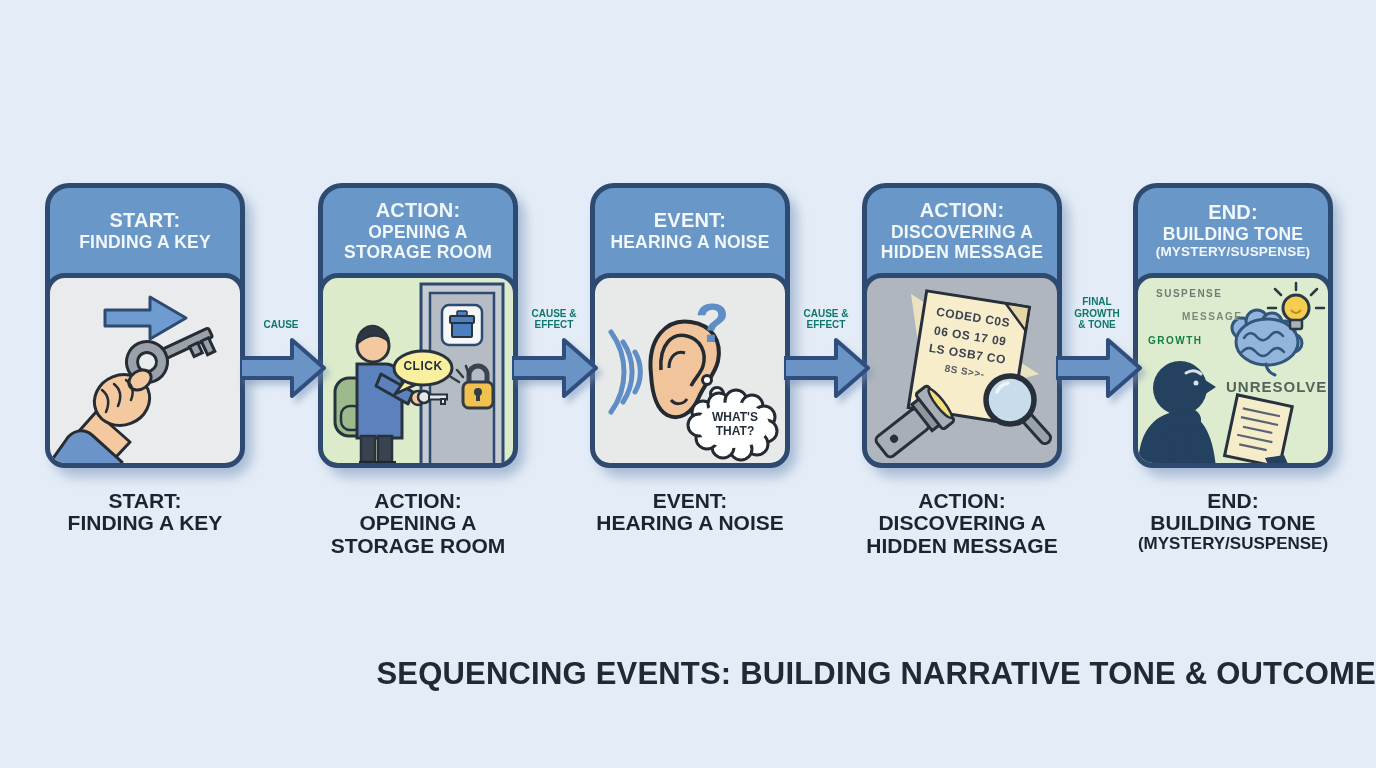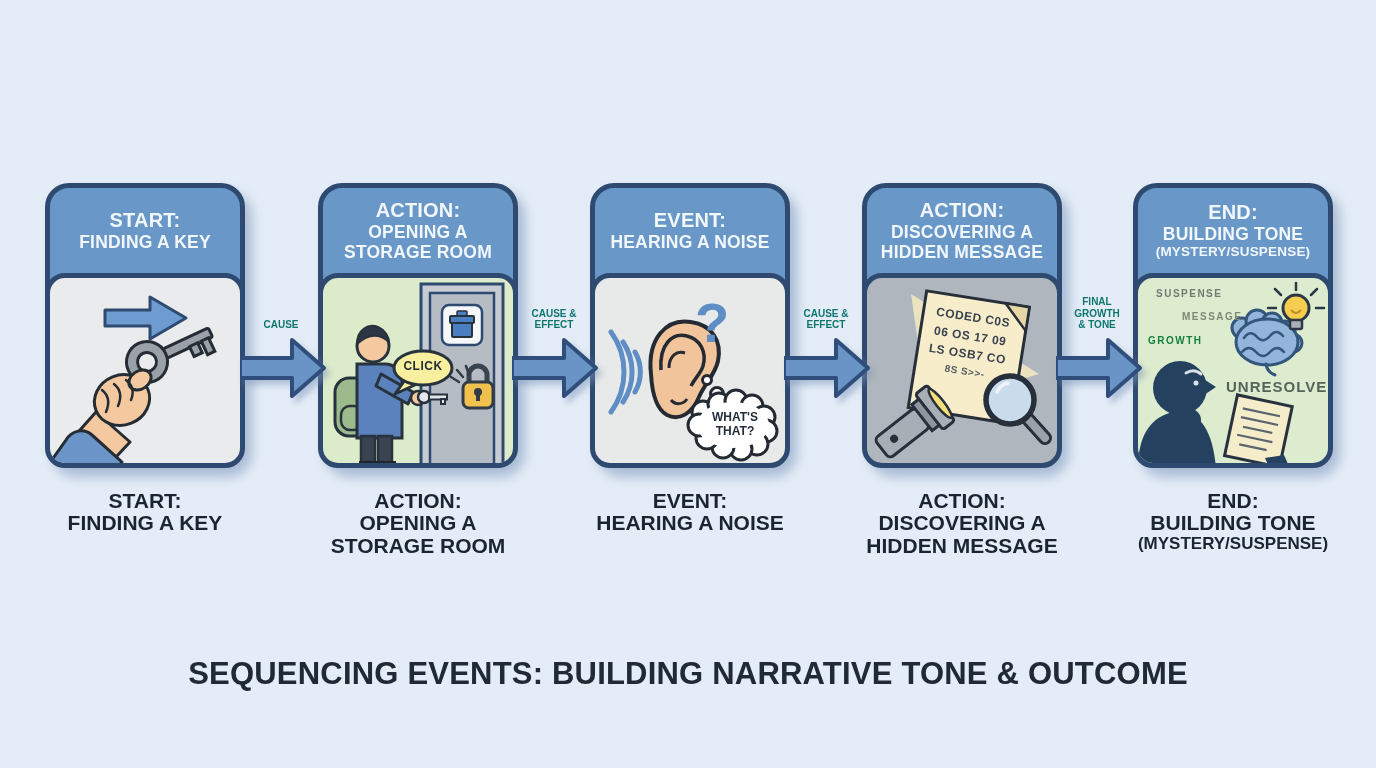--- a/index.html
+++ b/index.html
@@ -32,21 +32,21 @@
   
   .connector{position:absolute;top:334px;width:86px;height:68px;
         filter:drop-shadow(4px 5px 3px rgba(120,146,184,.5));}
   .connector-label{position:absolute;top:282px;width:150px;height:48px;display:flex;flex-direction:column;
         justify-content:flex-end;align-items:center;text-align:center;
         font-weight:bold;font-size:10px;line-height:1.12;color:#0f766e;}
   
   .caption{position:absolute;top:490px;width:280px;text-align:center;font-weight:bold;
         color:#1b2531;font-size:21px;line-height:1.06;}
   .caption-end div:nth-child(3){font-size:17px;}
-  .title{position:absolute;left:0;right:0;top:656px;text-align:center;font-weight:bold;
+  .title{position:absolute;left:0;right:0;top:656px;text-align:right;font-weight:bold;
         font-size:31px;color:#202936;letter-spacing:.2px;}
 </style>
 </head>
 <body>
 
 <div class="canvas">
 
   <div class="card" style="left:45px">
     <div class="card-header">
         <div>START:</div>

